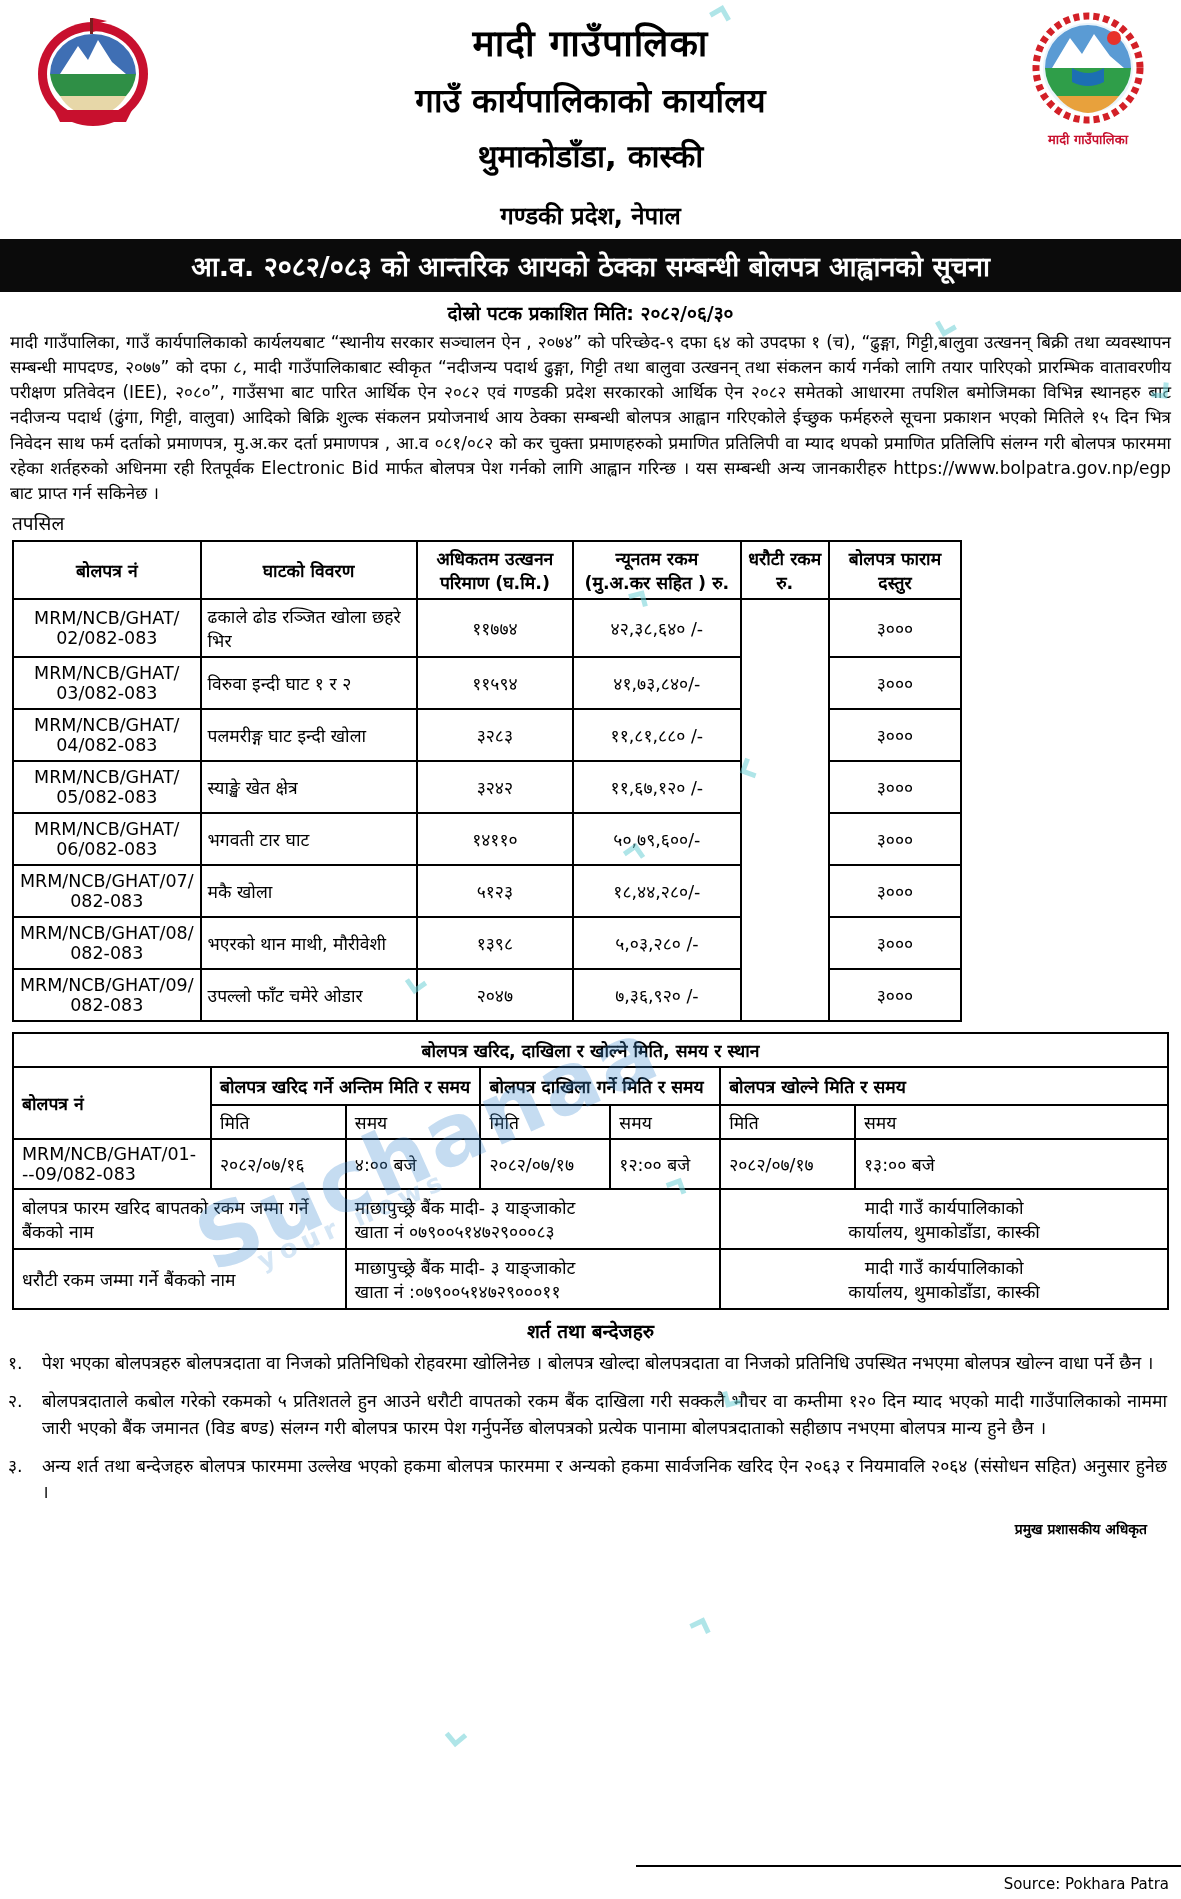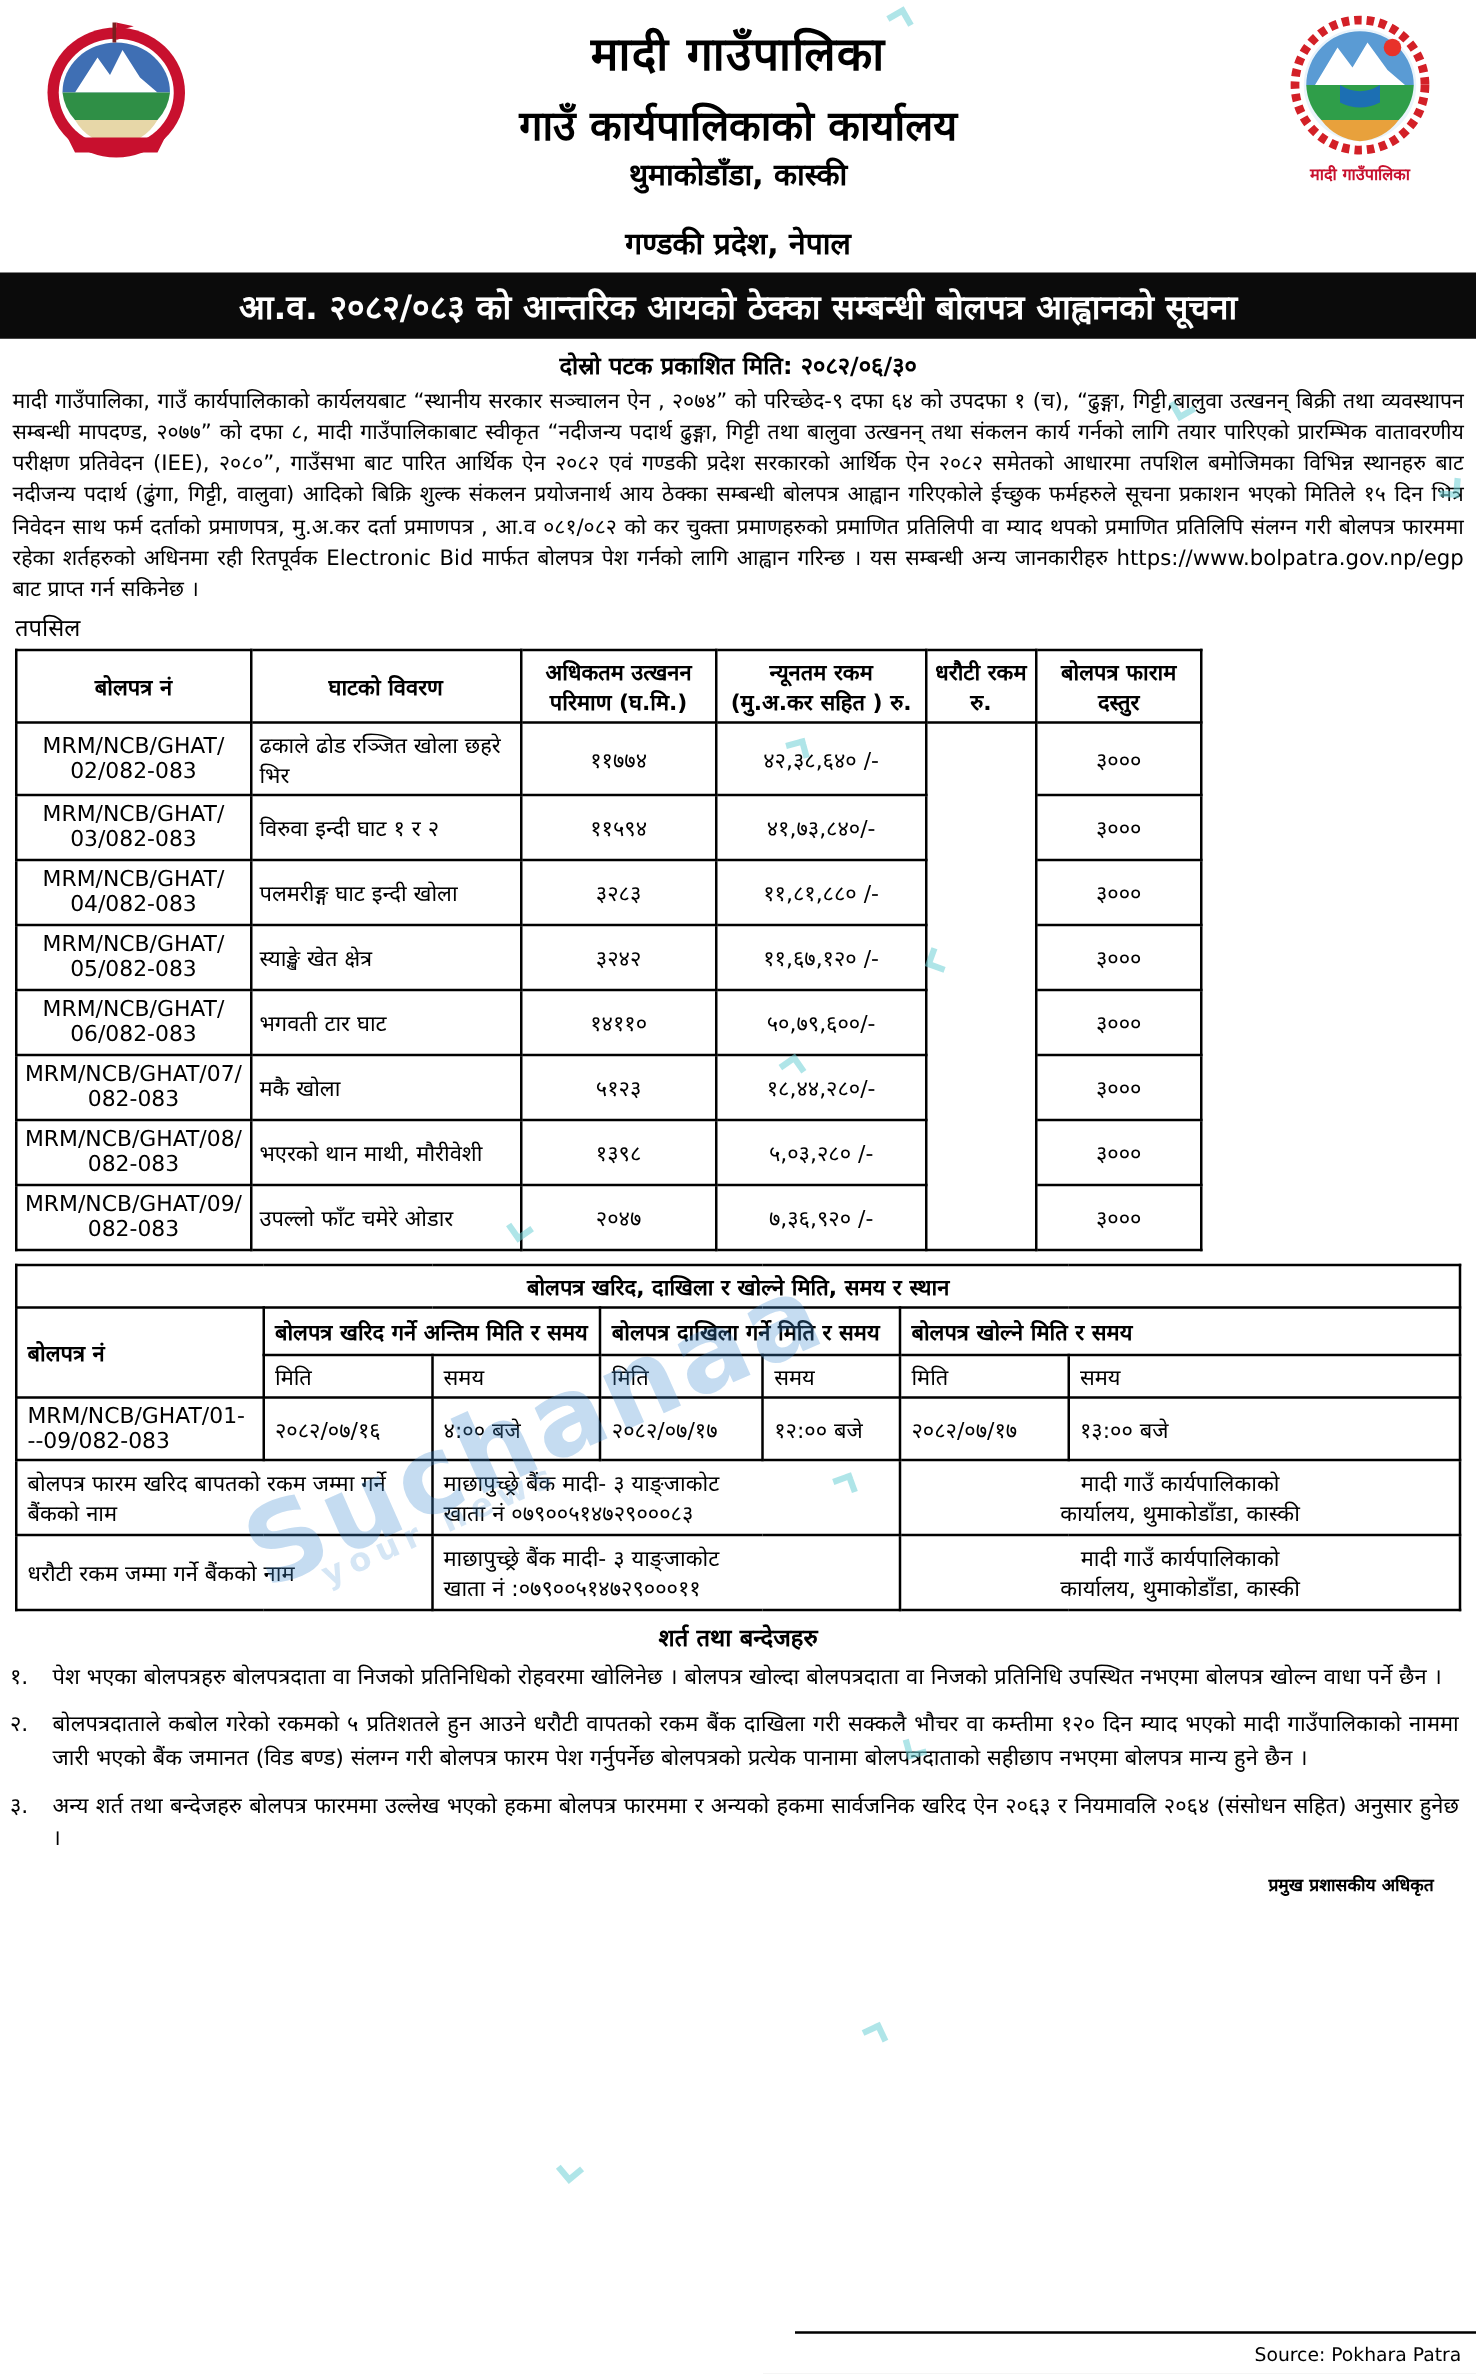--- a/index.html
+++ b/index.html
@@ -6,21 +6,21 @@
   html,body { margin:0; padding:0; background:#e8e8e8; }
   body { font-family:"DejaVu Sans","Liberation Sans",sans-serif; color:#000; }
   .page { position:relative; width:1181px; height:1899px; margin:0 auto; background:#fff; overflow:hidden; }
 
   
   .header { display:flex; align-items:flex-start; justify-content:space-between; padding:12px 28px 2px 28px; }
   .logo-box { width:130px; flex:0 0 auto; text-align:center; }
   .titles { flex:1; text-align:center; padding-top:4px; }
   .t1 { font-size:37px; font-weight:bold; letter-spacing:1px; }
   .t2 { font-size:33px; font-weight:bold; margin-top:10px; }
-  .t3 { font-size:24px; font-weight:bold; }
+  .t3 { font-size:31px; font-weight:bold; margin-top:12px; }
   .t4 { font-size:24px; font-weight:bold; margin-top:22px; }
   .logo-caption { font-size:13px; font-weight:bold; color:#c8102e; margin-top:2px; }
 
   
   .banner { background:#0b0b0b; color:#fff; text-align:center; font-size:27px; font-weight:bold; padding:8px 4px; margin-top:6px; }
   .published { text-align:center; font-weight:bold; font-size:19px; margin:8px 0 4px 0; }
 
   
   .bodytext { font-size:17px; line-height:1.48; text-align:justify; margin:4px 10px 2px 10px; }
   .tapasil { font-size:19px; margin:4px 0 4px 12px; }

